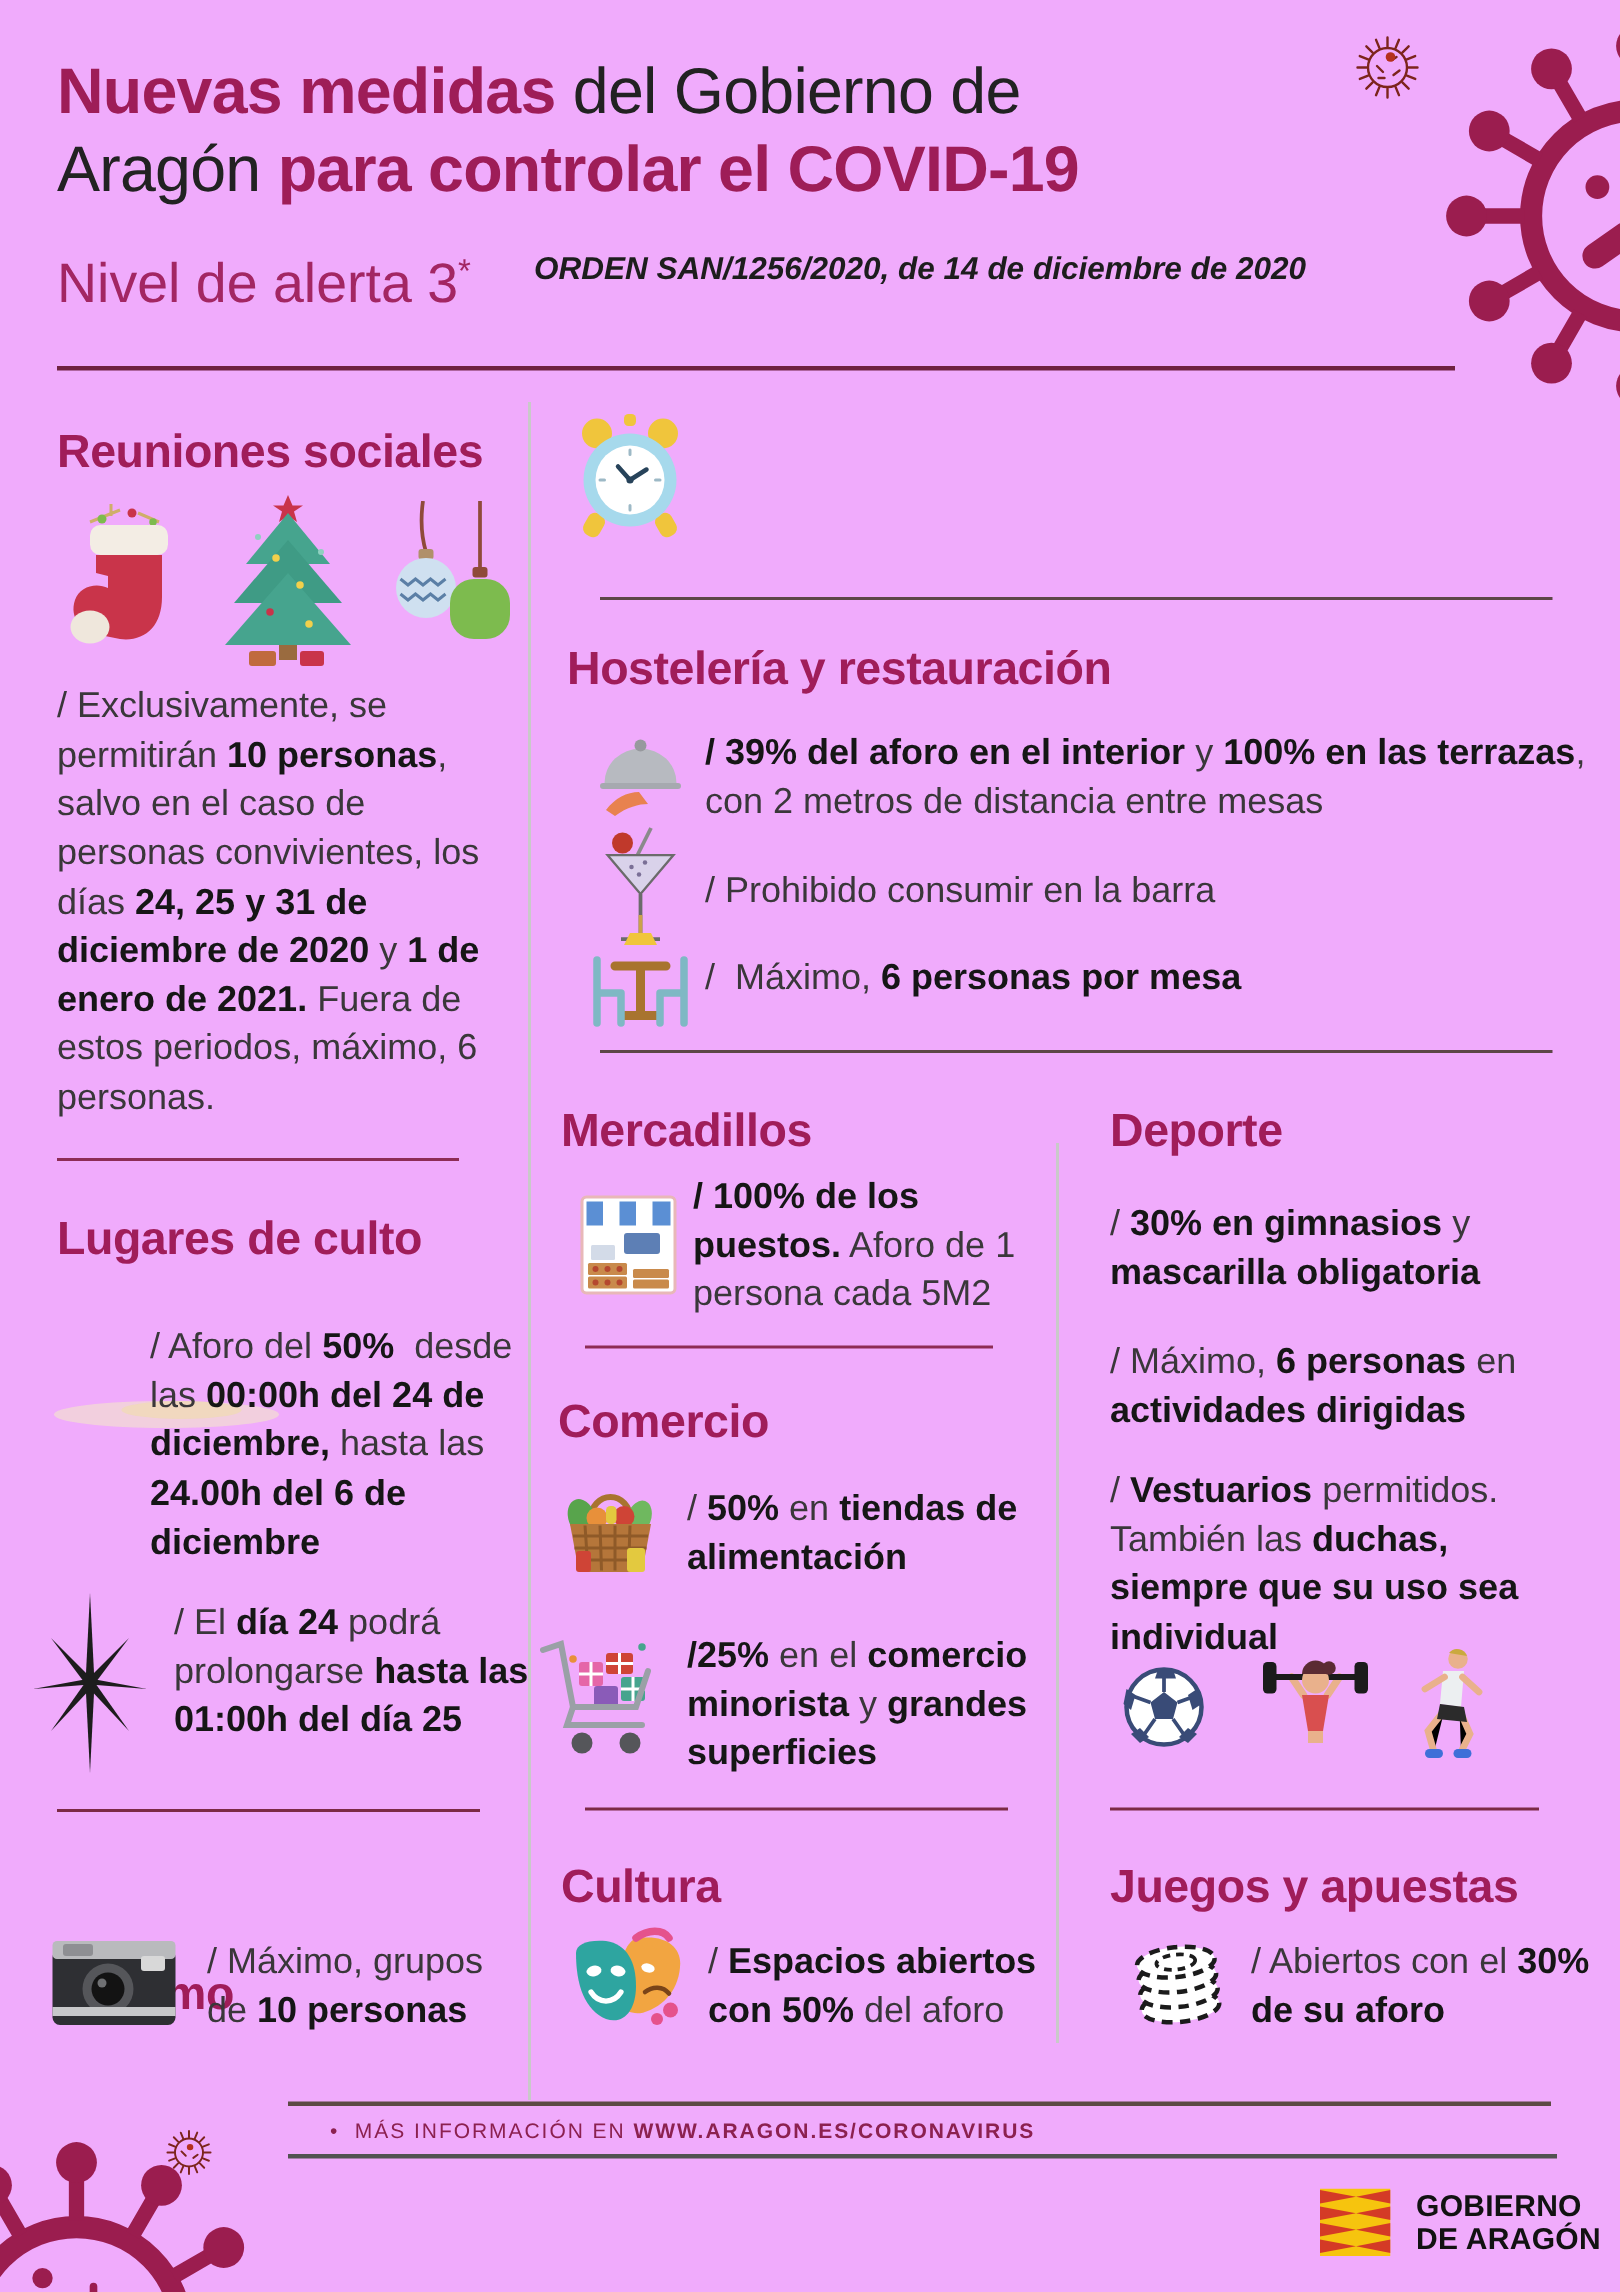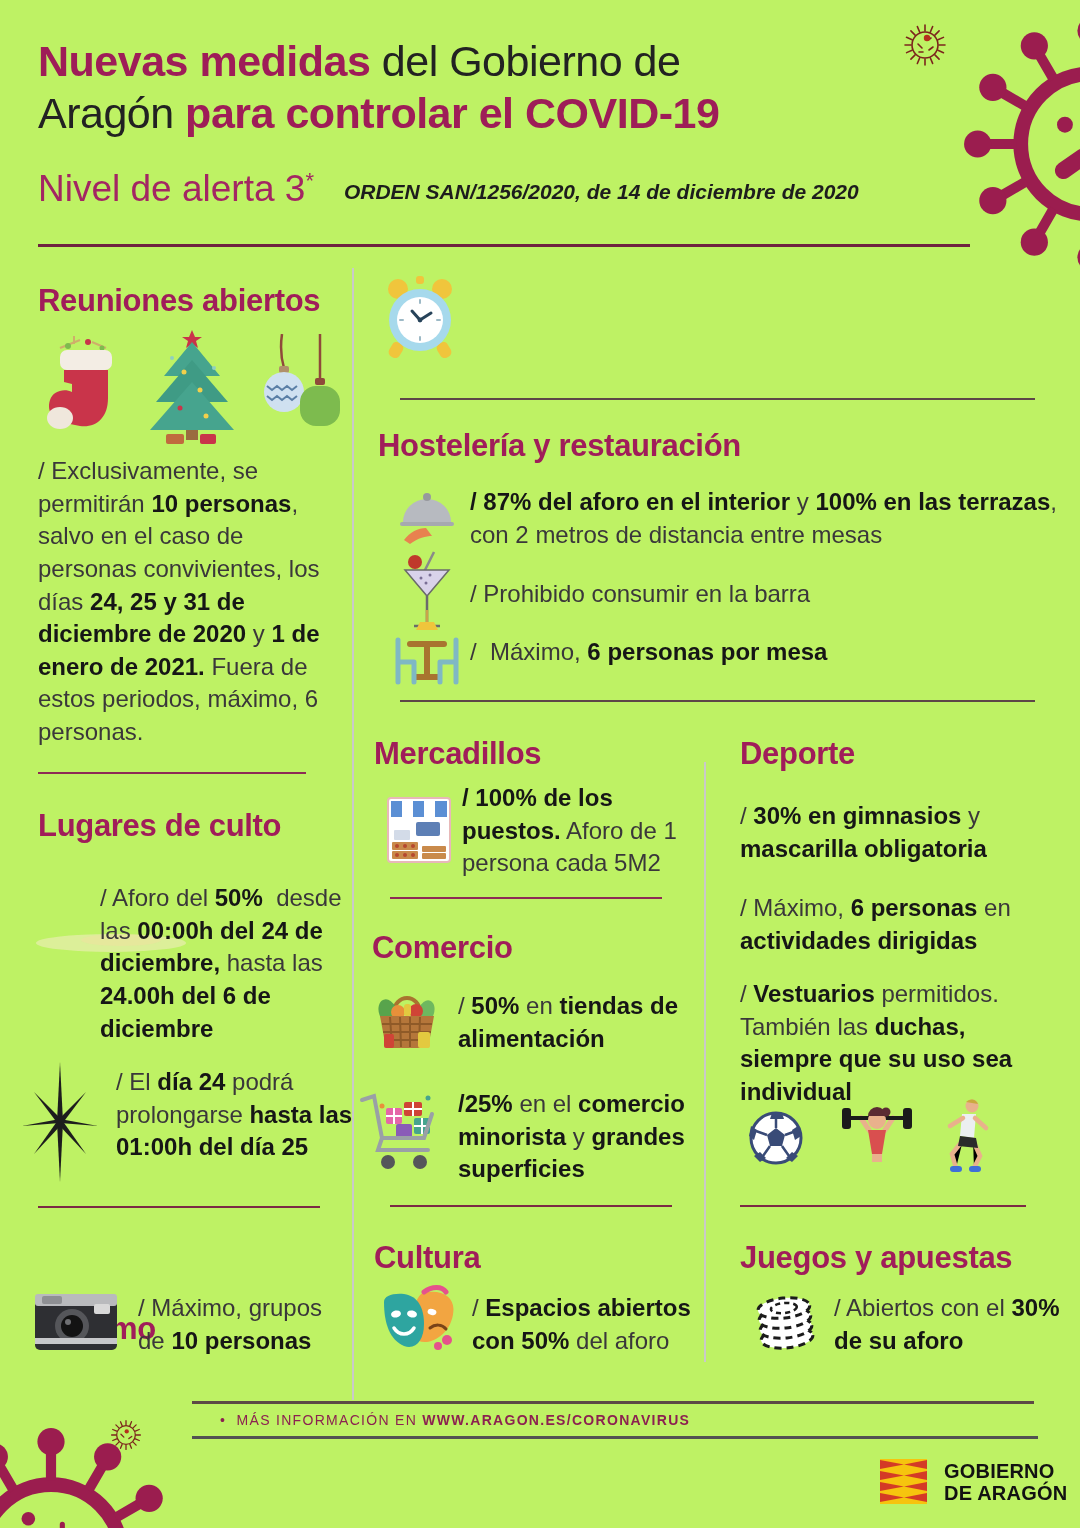--- a/index.html
+++ b/index.html
@@ -1,16 +1,16 @@
 <!DOCTYPE html>
 <html><head>
 <meta charset="utf-8">
 <style>
   html,body{margin:0;padding:0;background:#ffffff;}
-  #page{position:relative;width:1080px;height:1528px;background:#bef264;overflow:hidden;
+  #page{position:relative;width:1080px;height:1528px;background:#f0abfc;overflow:hidden;
         font-family:"Liberation Sans","DejaVu Sans",sans-serif;}
   .abs{position:absolute;}
   .main-title{font-size:43px;line-height:1.2;font-weight:400;color:#222;letter-spacing:-0.5px;white-space:pre-wrap;}
   .main-title .b{font-weight:700;color:#9e1d58;}
   .alert{font-size:37px;font-weight:400;color:#a32663;}
   .alert sup{font-size:22px;}
   .order{font-style:italic;font-weight:700;font-size:21px;color:#1d1d1d;}
   .sec-title{font-weight:700;font-size:31px;color:#a01d5a;letter-spacing:-0.3px;}
   .body{font-size:24px;line-height:1.36;color:#3a373a;white-space:pre-wrap;}
   .body .b{font-weight:700;color:#161616;}
@@ -70,31 +70,31 @@
       <circle cx="158" cy="170" r="12" stroke-width="6"></circle>
       <g stroke-width="4.5" stroke-linecap="round">
         <path d="M172,170 179,170 M168,180 173,185 M158,184 158,191 M148,180 143,185 M144,170 137,170 M148,160 143,155 M158,156 158,149 M168,160 173,155"></path>
       </g>
     </g>
   </svg>
 
   <div class="abs main-title" style="left:38px;top:36px;width:840px"><span class="b">Nuevas medidas</span><span> del Gobierno de
 </span><span>Aragón </span><span class="b">para controlar el COVID-19</span></div>
 
-  <div class="abs" style="left:38px;top:168px;display:flex;align-items:flex-end;gap:30px">
+  <div class="abs" style="left:38px;top:168px;display:flex;align-items:flex-start;gap:42px">
     <div class="alert"><span>Nivel de alerta 3</span><sup>*</sup></div>
     <div class="order" style="padding-bottom:6px">ORDEN SAN/1256/2020, de 14 de diciembre de 2020</div>
   </div>
 
   <div class="rule" style="left:38px;top:244px;width:932px;height:3px;background:#6f2240"></div>
 
   <div class="vdiv" style="left:352px;top:268px;height:1132px"></div>
   <div class="vdiv" style="left:704px;top:762px;height:600px"></div>
 
-  <div class="abs sec-title" style="left:38px;top:283px">Reuniones abiertos</div>
+  <div class="abs sec-title" style="left:38px;top:283px">Reuniones sociales</div>
 
   <div class="abs" style="left:40px;top:328px;display:flex;gap:12px;align-items:flex-end">
     <svg width="90" height="112" viewBox="0 0 90 112">
       <g stroke="#cfae6a" stroke-width="2" fill="none">
         <path d="M20,14 40,6 M52,8 66,14 M34,10 34,2"></path>
       </g>
       <circle cx="28" cy="12" r="3" fill="#7dbb4e"></circle>
         <circle cx="48" cy="8" r="3" fill="#c9344a"></circle>
         <circle cx="62" cy="14" r="2.5" fill="#7dbb4e"></circle>
       <rect x="20" y="16" width="52" height="20" rx="7" fill="#f3ede4"></rect>
@@ -189,21 +189,21 @@
   <div class="rule" style="left:400px;top:398px;width:635px;height:2px;background:#5d4747"></div>
 
   <div class="abs sec-title" style="left:378px;top:428px">Hostelería y restauración</div>
 
   <svg class="abs" style="left:396px;top:488px" width="62" height="60" viewBox="0 0 62 60">
     <path d="M7,34 A24,23 0 0 1 55,34 Z" fill="#b7bac0"></path>
     <circle cx="31" cy="9" r="4" fill="#97999e"></circle>
     <rect x="4" y="34" width="54" height="4" rx="2" fill="#a6a9af"></rect>
     <path d="M30,40 C22,40 14,44 8,52 L14,56 C22,50 30,48 36,48 Z" fill="#e8824f"></path>
   </svg>
-  <div class="abs body" style="left:470px;top:486px;width:600px"><span class="b">/ 87% del aforo en el interior</span><span> y </span><span class="b">100% en las terrazas</span><span>,
+  <div class="abs body" style="left:470px;top:486px;width:600px"><span class="b">/ 39% del aforo en el interior</span><span> y </span><span class="b">100% en las terrazas</span><span>,
 con 2 metros de distancia entre mesas</span></div>
 
   <svg class="abs" style="left:400px;top:548px" width="52" height="90" viewBox="0 0 52 90">
     <path d="M34,4 22,28" stroke="#8a8a8a" stroke-width="2.5"></path>
     <polygon points="5,22 49,22 27,48" fill="#d9d2ea" stroke="#6b6b6b" stroke-width="1.5"></polygon>
     <circle cx="21" cy="30" r="1.5" fill="#7a6f96"></circle>
       <circle cx="30" cy="27" r="1.5" fill="#7a6f96"></circle>
       <circle cx="26" cy="35" r="1.5" fill="#7a6f96"></circle>
     <circle cx="15" cy="14" r="7" fill="#c0392b"></circle>
     <path d="M27,48 27,76 M14,78 40,78" stroke="#6b6b6b" stroke-width="2.5"></path>

